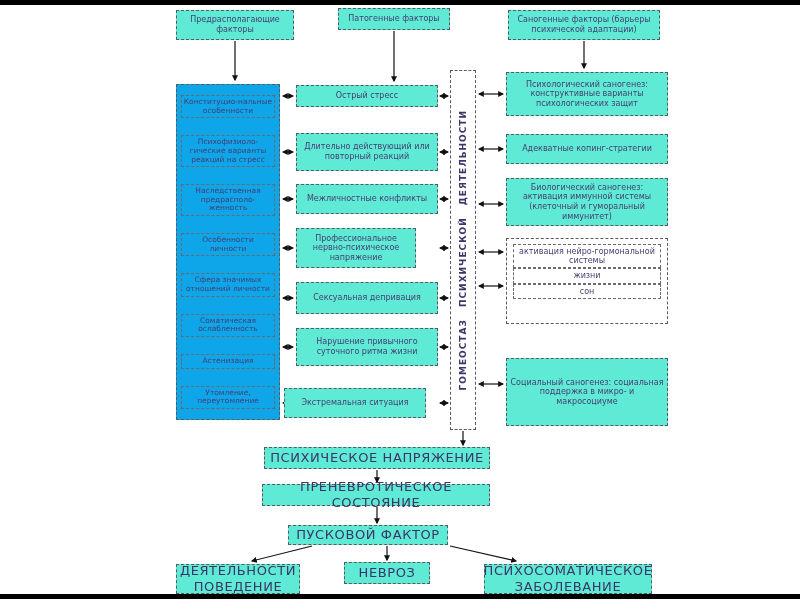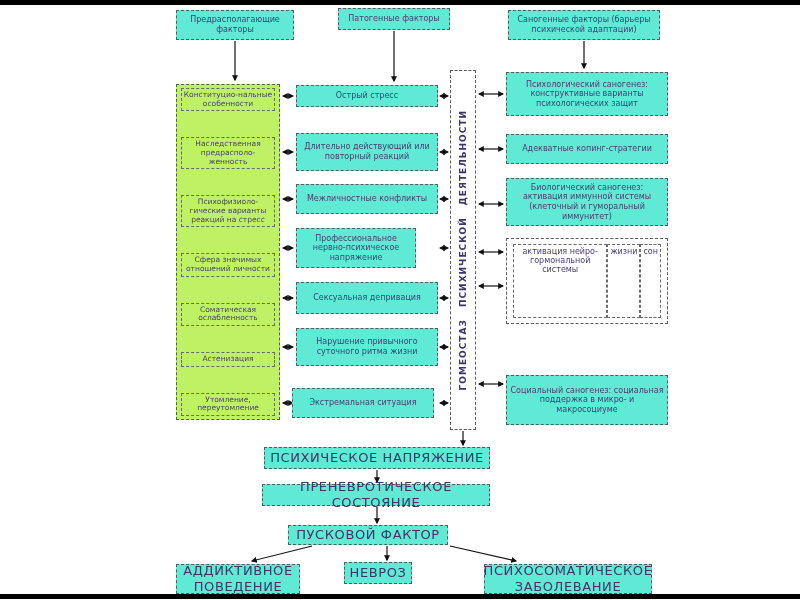--- a/index.html
+++ b/index.html
@@ -5,29 +5,29 @@
   *{margin:0;padding:0;box-sizing:border-box}
   html,body{width:800px;height:600px}
   body{position:relative;background:#ffffff;font-family:"DejaVu Sans",sans-serif;overflow:hidden}
   .bar{position:absolute;left:0;width:800px;height:5px;background:#000;z-index:3}
   .bar.top{top:0}
   .bar.bottom{top:594px}
   svg.connectors{position:absolute;left:0;top:0;width:800px;height:600px;z-index:1;pointer-events:none}
   .box{position:absolute;border:1px dashed #5a5a5a;background:#5eead4;display:flex;align-items:center;justify-content:center;
        text-align:center;color:#483d73;font-size:8px;line-height:1.2;padding:2px;z-index:2}
   .heading{font-size:13px;letter-spacing:.6px;color:#3c3568}
-  .left-col{position:absolute;left:176px;top:84px;width:104px;height:336px;border:1px dashed #5a5a5a;background:#bef264;
-            display:flex;flex-direction:column;justify-content:space-between;padding:3px 4px;z-index:2}
+  .left-col{position:absolute;left:176px;top:84px;width:104px;height:336px;border:1px dashed #5a5a5a;background:#0ea5e9;
+            display:flex;flex-direction:column;justify-content:space-between;padding:10px 4px;z-index:2}
   .left-item{border:1px dashed #6a6a6a;color:#483d73;font-size:7.5px;line-height:1.15;text-align:center;padding:2px 1px}
   .vbar{position:absolute;left:450px;top:70px;width:26px;height:360px;border:1px dashed #5a5a5a;background:#fff;
         display:flex;align-items:center;justify-content:center;z-index:2}
   .vtext{writing-mode:vertical-rl;transform:rotate(180deg);font-size:9px;font-weight:bold;letter-spacing:1px;
          word-spacing:8px;color:#3c3568;white-space:nowrap}
   .recovery{position:absolute;left:506px;top:238px;width:162px;height:86px;border:1px dashed #5a5a5a;background:#fff;
-            display:flex;justify-content:flex-start;padding:5px 6px;z-index:2}
+            display:flex;flex-direction:column;justify-content:flex-start;padding:5px 6px;z-index:2}
   .recovery-item{border:1px dashed #6a6a6a;color:#483d73;font-size:8px;line-height:1.15;text-align:center;padding:2px}
 </style>
 </head>
 <body>
 
 <div>
 
   <div class="bar top"></div>
   <div class="bar bottom"></div>
 
@@ -74,51 +74,52 @@
       <line x1="450" y1="546" x2="516" y2="561" marker-end="url(#arr)"></line>
     </g>
   </svg>
 
   <div class="box" style="left:176px;top:10px;width:118px;height:30px">Предрасполагающие факторы</div>
   <div class="box" style="left:338px;top:8px;width:112px;height:22px">Патогенные факторы</div>
   <div class="box" style="left:508px;top:10px;width:152px;height:30px">Саногенные факторы (барьеры психической адаптации)</div>
 
   <div class="left-col">
     <div class="left-item">Конституцио-нальные особенности</div>
+    <div class="left-item">Психофизиоло-гические варианты реакций на стресс</div>
     <div class="left-item">Наследственная предрасполо-женность</div>
-    <div class="left-item">Психофизиоло-гические варианты реакций на стресс</div>
+    <div class="left-item">Особенности личности</div>
     <div class="left-item">Сфера значимых отношений личности</div>
     <div class="left-item">Соматическая ослабленность</div>
     <div class="left-item">Астенизация</div>
     <div class="left-item">Утомление, переутомление</div>
   </div>
 
   <div class="box" style="left:296px;top:85px;width:142px;height:22px">Острый стресс</div>
   <div class="box" style="left:296px;top:133px;width:142px;height:38px">Длительно действующий или повторный реакций</div>
   <div class="box" style="left:296px;top:184px;width:142px;height:30px">Межличностные конфликты</div>
   <div class="box" style="left:296px;top:228px;width:120px;height:40px">Профессиональное нервно-психическое напряжение</div>
   <div class="box" style="left:296px;top:282px;width:142px;height:32px">Сексуальная депривация</div>
   <div class="box" style="left:296px;top:328px;width:142px;height:38px">Нарушение привычного суточного ритма жизни</div>
-  <div class="box" style="left:292px;top:388px;width:142px;height:30px">Экстремальная ситуация</div>
+  <div class="box" style="left:284px;top:388px;width:142px;height:30px">Экстремальная ситуация</div>
 
   <div class="vbar">
     <span class="vtext">ГОМЕОСТАЗ ПСИХИЧЕСКОЙ ДЕЯТЕЛЬНОСТИ</span>
   </div>
 
   <div class="box" style="left:506px;top:72px;width:162px;height:44px">Психологический саногенез: конструктивные варианты психологических защит</div>
   <div class="box" style="left:506px;top:134px;width:162px;height:30px">Адекватные копинг-стратегии</div>
   <div class="box" style="left:506px;top:178px;width:162px;height:48px">Биологический саногенез: активация иммунной системы (клеточный и гуморальный иммунитет)</div>
   <div class="recovery">
     <div class="recovery-item">активация нейро-гормональной системы</div>
     <div class="recovery-item">жизни</div>
     <div class="recovery-item">сон</div>
   </div>
-  <div class="box" style="left:506px;top:375px;width:162px;height:50px">Социальный саногенез: социальная поддержка в микро- и макросоциуме</div>
+  <div class="box" style="left:506px;top:358px;width:162px;height:68px">Социальный саногенез: социальная поддержка в микро- и макросоциуме</div>
 
   <div class="box heading" style="left:264px;top:447px;width:226px;height:22px">ПСИХИЧЕСКОЕ НАПРЯЖЕНИЕ</div>
   <div class="box heading" style="left:262px;top:484px;width:228px;height:22px">ПРЕНЕВРОТИЧЕСКОЕ СОСТОЯНИЕ</div>
   <div class="box heading" style="left:288px;top:525px;width:160px;height:20px">ПУСКОВОЙ ФАКТОР</div>
 
-  <div class="box heading" style="left:176px;top:564px;width:124px;height:30px">АДДИКТИВНОЕ ПОВЕДЕНИЕ</div>
-  <div class="box heading" style="left:344px;top:562px;width:68px;height:22px">НЕВРОЗ</div>
+  <div class="box heading" style="left:176px;top:564px;width:124px;height:30px">ДЕЯТЕЛЬНОСТИ ПОВЕДЕНИЕ</div>
+  <div class="box heading" style="left:344px;top:562px;width:86px;height:22px">НЕВРОЗ</div>
   <div class="box heading" style="left:484px;top:564px;width:168px;height:30px">ПСИХОСОМАТИЧЕСКОЕ ЗАБОЛЕВАНИЕ</div>
 
 </div>
 
 </body></html>

